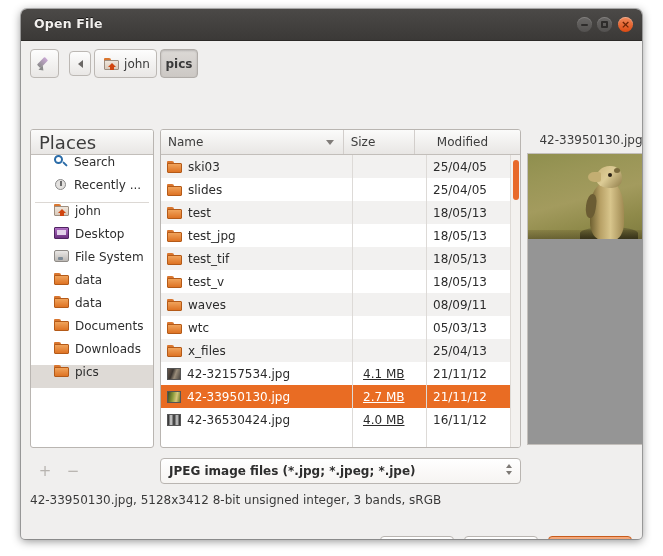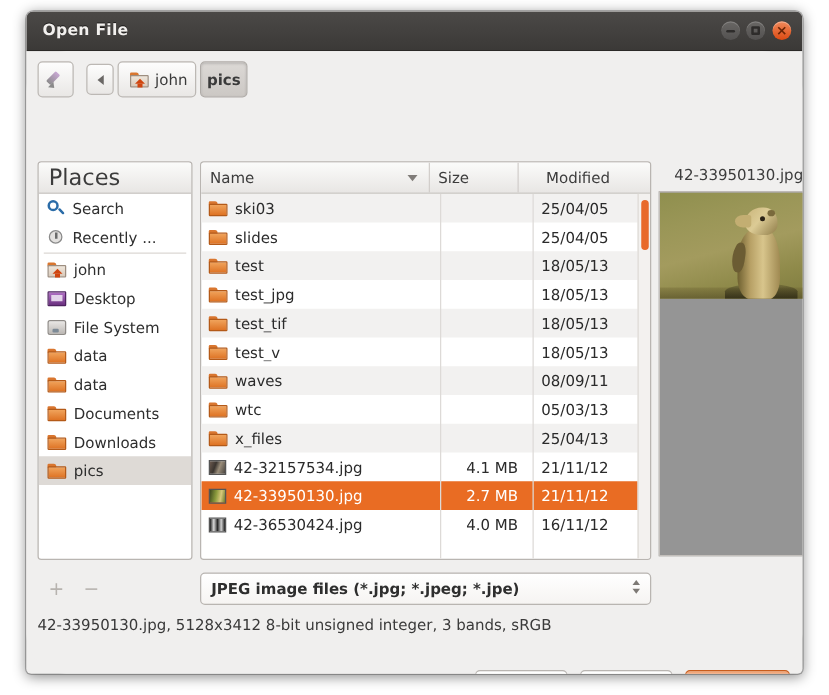--- a/index.html
+++ b/index.html
@@ -198,22 +198,22 @@
     border-bottom: 1px solid #c2beba;
     display: flex;
     align-items: center;
     padding-left: 8px;
     font-size: 18px;
     color: #3c3c3c;
   }
   .place-row {
     height: 23px;
     display: flex;
-    align-items: center;
-    padding-left: 7px;
+    align-items: flex-start;
+    padding-left: 23px;
     gap: 6px;
     font-size: 12px;
     color: #2e2e2e;
     cursor: default;
   }
   .place-row.selected { background: #dedad6; }
   .place-sep {
     height: 1px;
     background: #dcd8d4;
     margin: 1px 4px;
@@ -334,22 +334,23 @@
     display: flex;
     align-items: center;
     gap: 6px;
     padding-left: 6px;
     overflow: hidden;
     white-space: nowrap;
   }
   .cell-size {
     width: 74px;
     box-sizing: border-box;
-    padding-left: 20px;
+    padding-left: 10px;
     border-left: 1px solid transparent;
+    text-decoration: underline;
   }
   .cell-mod {
     width: 94px;
     box-sizing: border-box;
     padding-left: 7px;
   }
   .col-divider-overlay {
     position: absolute;
     top: 0; bottom: 0;
     width: 1px;

